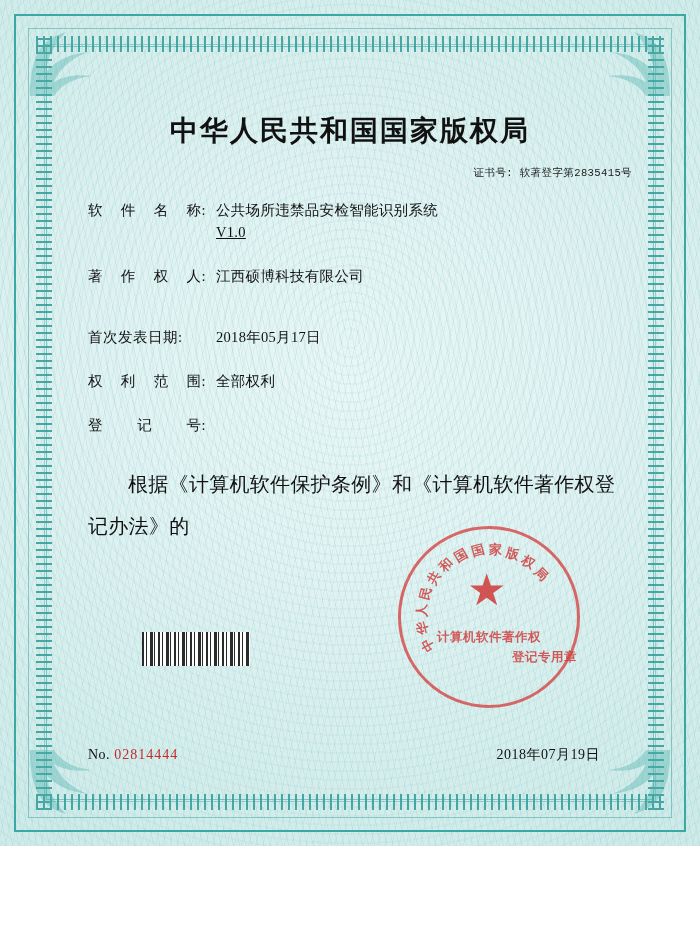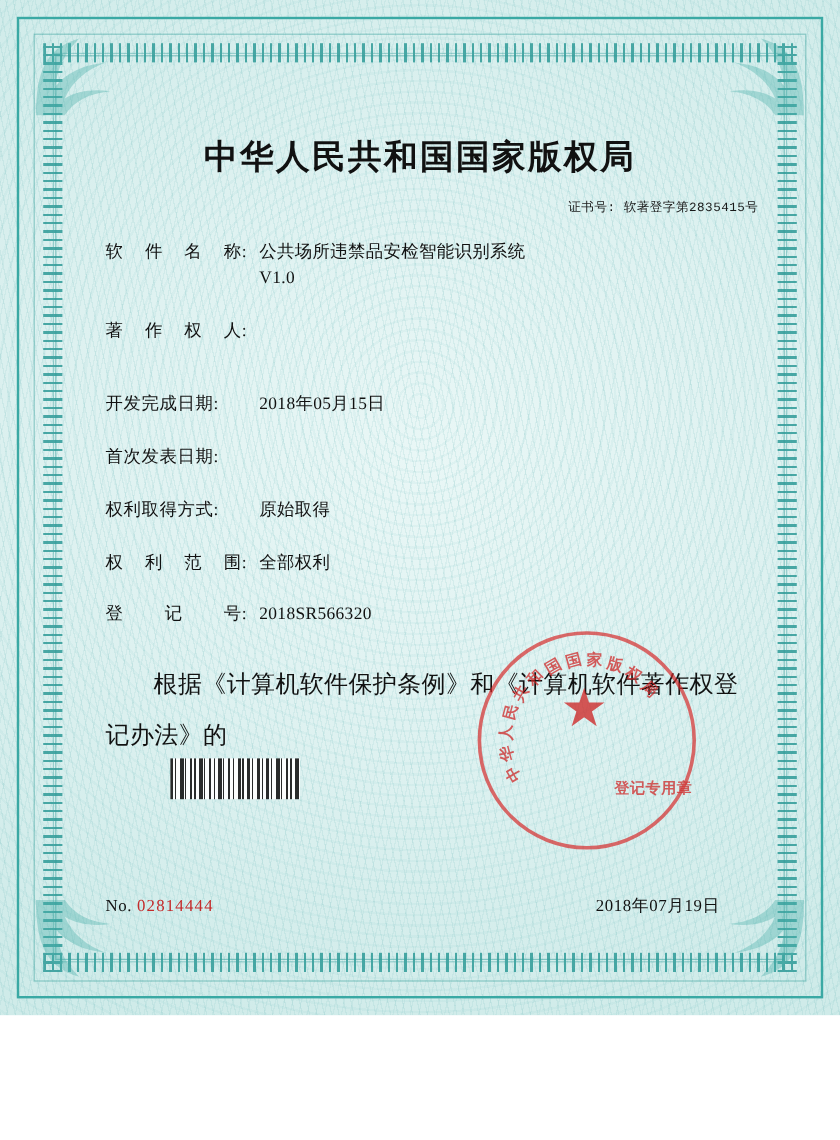--- a/index.html
+++ b/index.html
@@ -153,21 +153,21 @@
     display: flex;
     justify-content: space-between;
     padding-right: 10px;
     box-sizing: border-box;
   }
   .field-label.spread span { display: inline-block; }
   .field-value {
     flex: 1;
     letter-spacing: 0.3px;
   }
-  .field-value .line2 { display: block; }
+  .field-value .line2 { display: block; text-decoration: underline; }
 
   .group-gap { height: 18px; }
 
   .statement {
     margin-top: 26px;
     padding-left: 26px;
     padding-right: 10px;
     font-size: 20px;
     line-height: 2.1;
     color: #111;
@@ -325,55 +325,48 @@
         </div>
       </div>
 
       <div class="field-row">
         <div class="field-label spread">
           <span>著</span>
           <span>作</span>
           <span>权</span>
           <span>人:</span>
         </div>
+        <div class="field-value">江西硕博科技有限公司</div>
       </div>
 
       <div class="group-gap"></div>
 
-      <div class="field-row">
-        <div class="field-label">开发完成日期:</div>
-        <div class="field-value">2018年05月15日</div>
-      </div>
 
       <div class="field-row">
         <div class="field-label">首次发表日期:</div>
-      </div>
-
-      <div class="field-row">
-        <div class="field-label">权利取得方式:</div>
-        <div class="field-value">原始取得</div>
-      </div>
+        <div class="field-value">2018年05月17日</div>
+      </div>
+
 
       <div class="field-row">
         <div class="field-label spread">
           <span>权</span>
           <span>利</span>
           <span>范</span>
           <span>围:</span>
         </div>
         <div class="field-value">全部权利</div>
       </div>
 
       <div class="field-row">
         <div class="field-label spread">
           <span>登</span>
           <span>记</span>
           <span>号:</span>
         </div>
-        <div class="field-value">2018SR566320</div>
       </div>
 
     </div>
 
     <div class="statement">
       <p class="indent">根据《计算机软件保护条例》和《计算机软件著作权登记办法》的</p>
     </div>
 
     <div class="barcode"></div>
 
@@ -386,20 +379,21 @@
         <span style="transform: rotate(-60deg) translate(0,-76px) rotate(0deg);">共</span>
         <span style="transform: rotate(-45deg) translate(0,-76px) rotate(0deg);">和</span>
         <span style="transform: rotate(-30deg) translate(0,-76px) rotate(0deg);">国</span>
         <span style="transform: rotate(-15deg) translate(0,-76px) rotate(0deg);">国</span>
         <span style="transform: rotate(0deg) translate(0,-76px) rotate(0deg);">家</span>
         <span style="transform: rotate(15deg) translate(0,-76px) rotate(0deg);">版</span>
         <span style="transform: rotate(30deg) translate(0,-76px) rotate(0deg);">权</span>
         <span style="transform: rotate(45deg) translate(0,-76px) rotate(0deg);">局</span>
       </div>
       <div class="star"></div>
+      <div class="seal-line1">计算机软件著作权</div>
       <div class="seal-line2">登记专用章</div>
     </div>
 
     <div class="footer">
       <div class="serial">
         <span>No.</span>
         <span class="num">02814444</span>
       </div>
       <div class="issue-date">2018年07月19日</div>
     </div>

